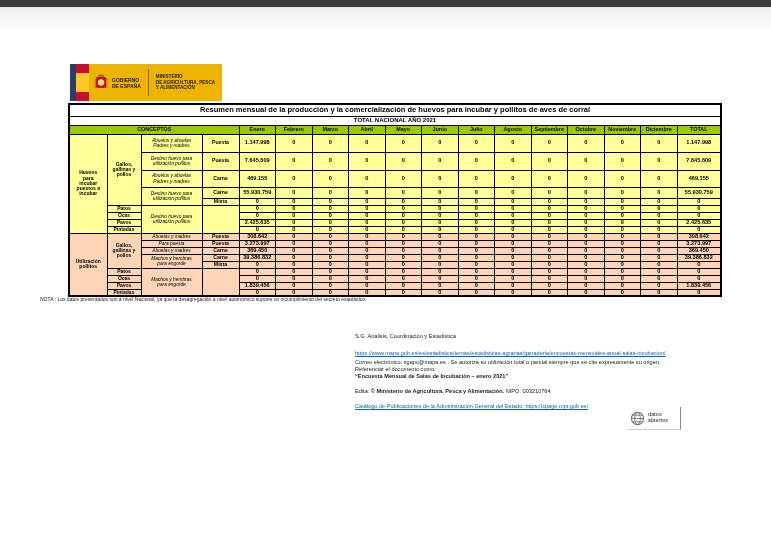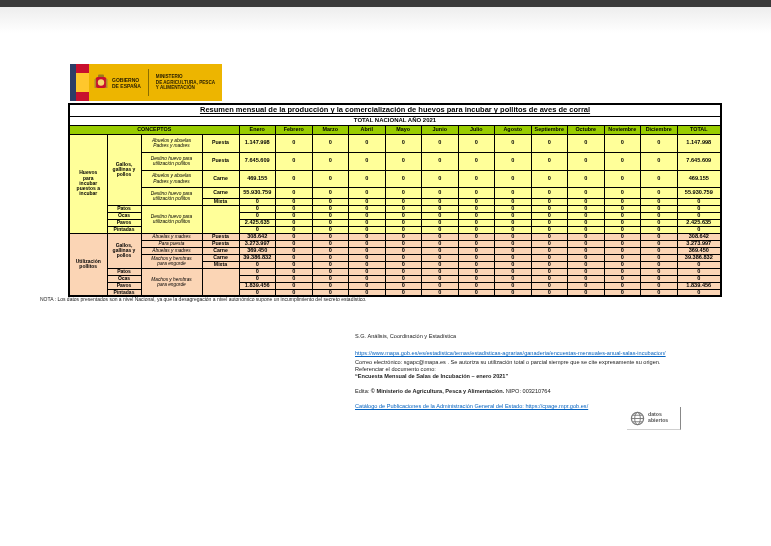--- a/index.html
+++ b/index.html
@@ -22,21 +22,21 @@
   .crest { width:14px; height:17px; margin-right:4px; flex:none; }
   .gobtxt { font-size:5px; font-weight:bold; color:#2b2000; white-space:pre-line; line-height:1.2; margin-right:7px; }
   .logodivider { width:1px; background:#8a6d00; height:27px; margin-right:7px; }
   .mintxt { font-size:4.6px; font-weight:bold; color:#2b2000; white-space:pre-line; line-height:1.25; }
 
   
   table.main { position:absolute; left:68px; top:103px; width:652px;
     border-collapse:collapse; table-layout:fixed; border:2px solid #000; }
   table.main td { border:1px solid #000; text-align:center; vertical-align:middle;
     padding:0; line-height:1.05; overflow:hidden; }
-  .title-cell { font-size:7.5px; font-weight:bold; background:#fff;text-decoration:underline; }
+  .title-cell { font-size:7.5px; font-weight:bold; background:#fff; }
   .subtitle-cell { font-size:6px; font-weight:bold; background:#fff; }
   .hdr { background:#99cc00; font-weight:bold; font-size:5.4px; }
   .ylw { background:#ffff99; }
   .pch { background:#fbd5b5; }
   .grp { font-weight:bold; font-size:5px; white-space:pre-line; }
   .spc { font-weight:bold; font-size:5px; white-space:pre-line; }
   .dsc { font-style:italic; font-size:4.8px; white-space:pre-line; }
   .apt { font-weight:bold; font-size:5.2px; }
   .num { font-weight:bold; font-size:5.6px; }
 

